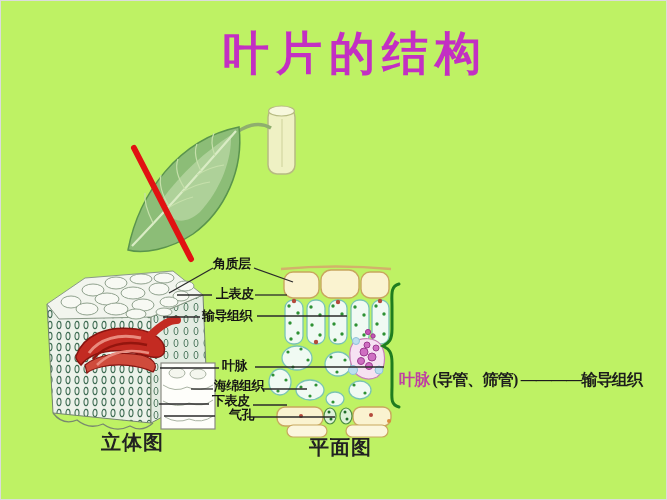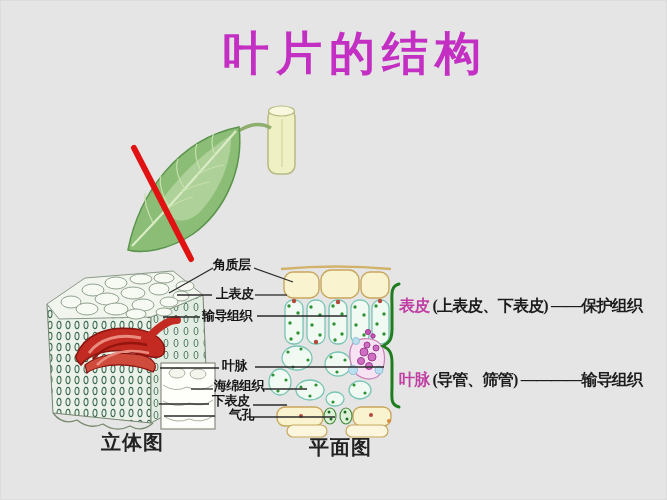--- a/index.html
+++ b/index.html
@@ -1,17 +1,17 @@
 <!DOCTYPE html>
 <html><head>
 <meta charset="utf-8">
 <style>
   html,body{margin:0;padding:0;background:#fff;}
   .slide{
-    position:relative; width:667px; height:500px; background:#e5e5e5;
+    position:relative; width:667px; height:500px; background:#bef264;
     overflow:hidden; box-sizing:border-box; border:1px solid #dcdcdc;
     font-family:"Liberation Serif","DejaVu Serif",serif;
   }
   .abs{position:absolute; white-space:nowrap;}
   .title{
     left:222px; top:30px; font-size:46px; font-weight:bold;
     color:#c32fc3; letter-spacing:7px; line-height:1;
   }
   .subtitle{
     left:427px; top:135px; font-size:33px; font-weight:bold;
@@ -250,31 +250,28 @@
       <line x1="252" y1="404" x2="286" y2="404"></line>
       <line x1="163" y1="415" x2="214" y2="415"></line>
       <line x1="246" y1="416" x2="334" y2="416"></line>
     </g>
 
     <path d="M398,283 C389,285 391,295 391,305 L391,328 C391,339 388,342 382,345 C388,348 391,351 391,362 L391,385 C391,396 389,404 398,406" stroke="#1f7d1f" stroke-width="3" fill="none" stroke-linecap="round"></path>
   </svg>
 
   <div class="abs title">叶片的结构</div>
 
-  <div class="abs plabel" style="left:212px;top:257px;">角质层</div>
+  <div class="abs plabel" style="left:212px;top:257px;font-family:Liberation Mono, monospace;">角质层</div>
   <div class="abs plabel" style="left:215px;top:286px;">上表皮</div>
   <div class="abs plabel" style="left:201px;top:308px;">输导组织</div>
   <div class="abs plabel" style="left:221px;top:358px;">叶脉</div>
   <div class="abs plabel" style="left:213px;top:378px;">海绵组织</div>
   <div class="abs plabel" style="left:211px;top:393px;">下表皮</div>
   <div class="abs plabel" style="left:228px;top:407px;">气孔</div>
 
   <div class="abs caption" style="left:100px;top:431px;">立体图</div>
   <div class="abs caption" style="left:308px;top:436px;">平面图</div>
 
-  <div class="abs ann" style="top:295px;">
-    <span class="kw">表皮</span><span>(上表皮、下表皮) ——保护组织</span>
-  </div>
   <div class="abs ann" style="top:369px;">
     <span class="kw">叶脉</span><span>(导管、筛管) ————输导组织</span>
   </div>
 
 </div>
 
 </body></html>

